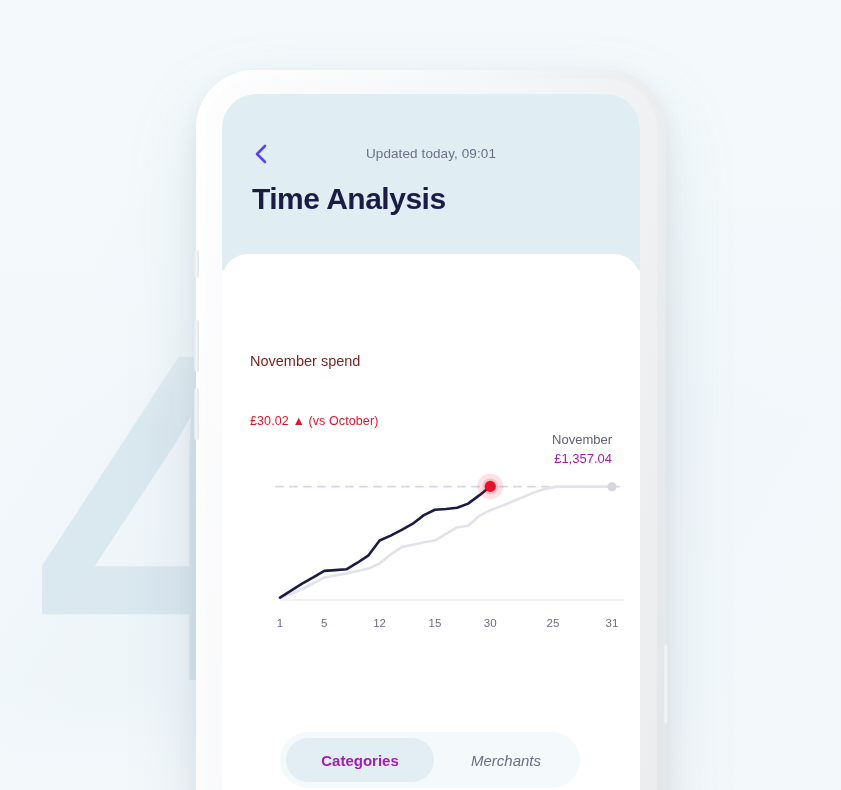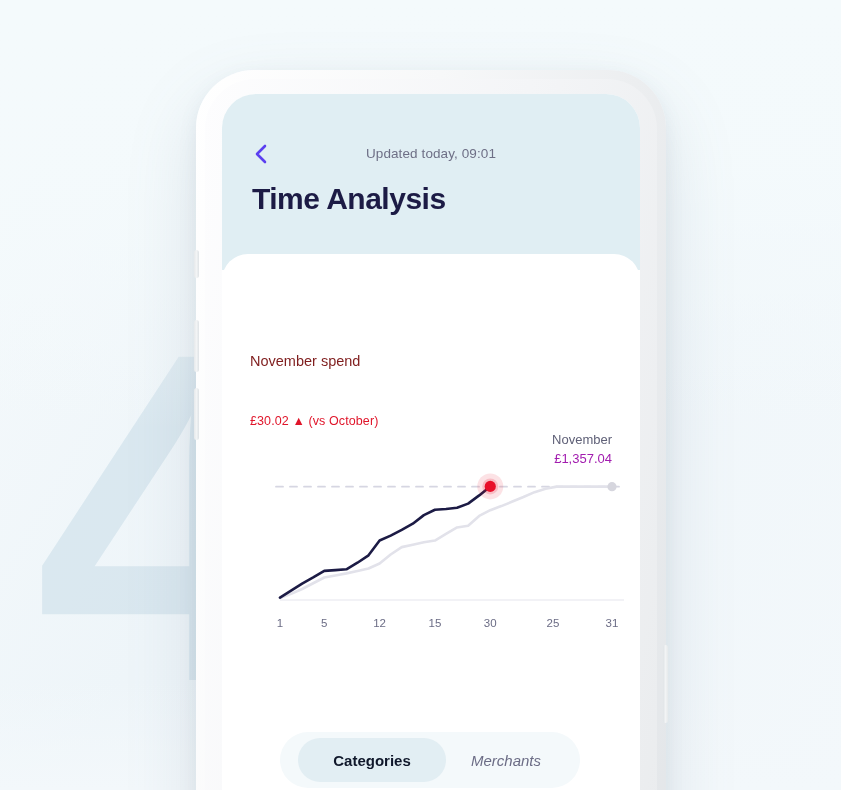--- a/index.html
+++ b/index.html
@@ -252,23 +252,23 @@
     top: 6px;
     height: 44px;
     border-radius: 22px;
     display: flex;
     align-items: center;
     justify-content: center;
     font-size: 15px;
     cursor: pointer;
   }
   .seg-btn.active {
-    left: 18px; width: 148px;
+    left: 6px; width: 148px;
     background: #e2eef3;
-    color: #0f172a;
+    color: #a21caf;
     font-weight: 700;
   }
   .seg-btn.inactive {
     left: 158px; width: 136px;
     color: #6b6c85;
     font-weight: 400;
     font-style: italic;
   }
 </style>
 </head>

